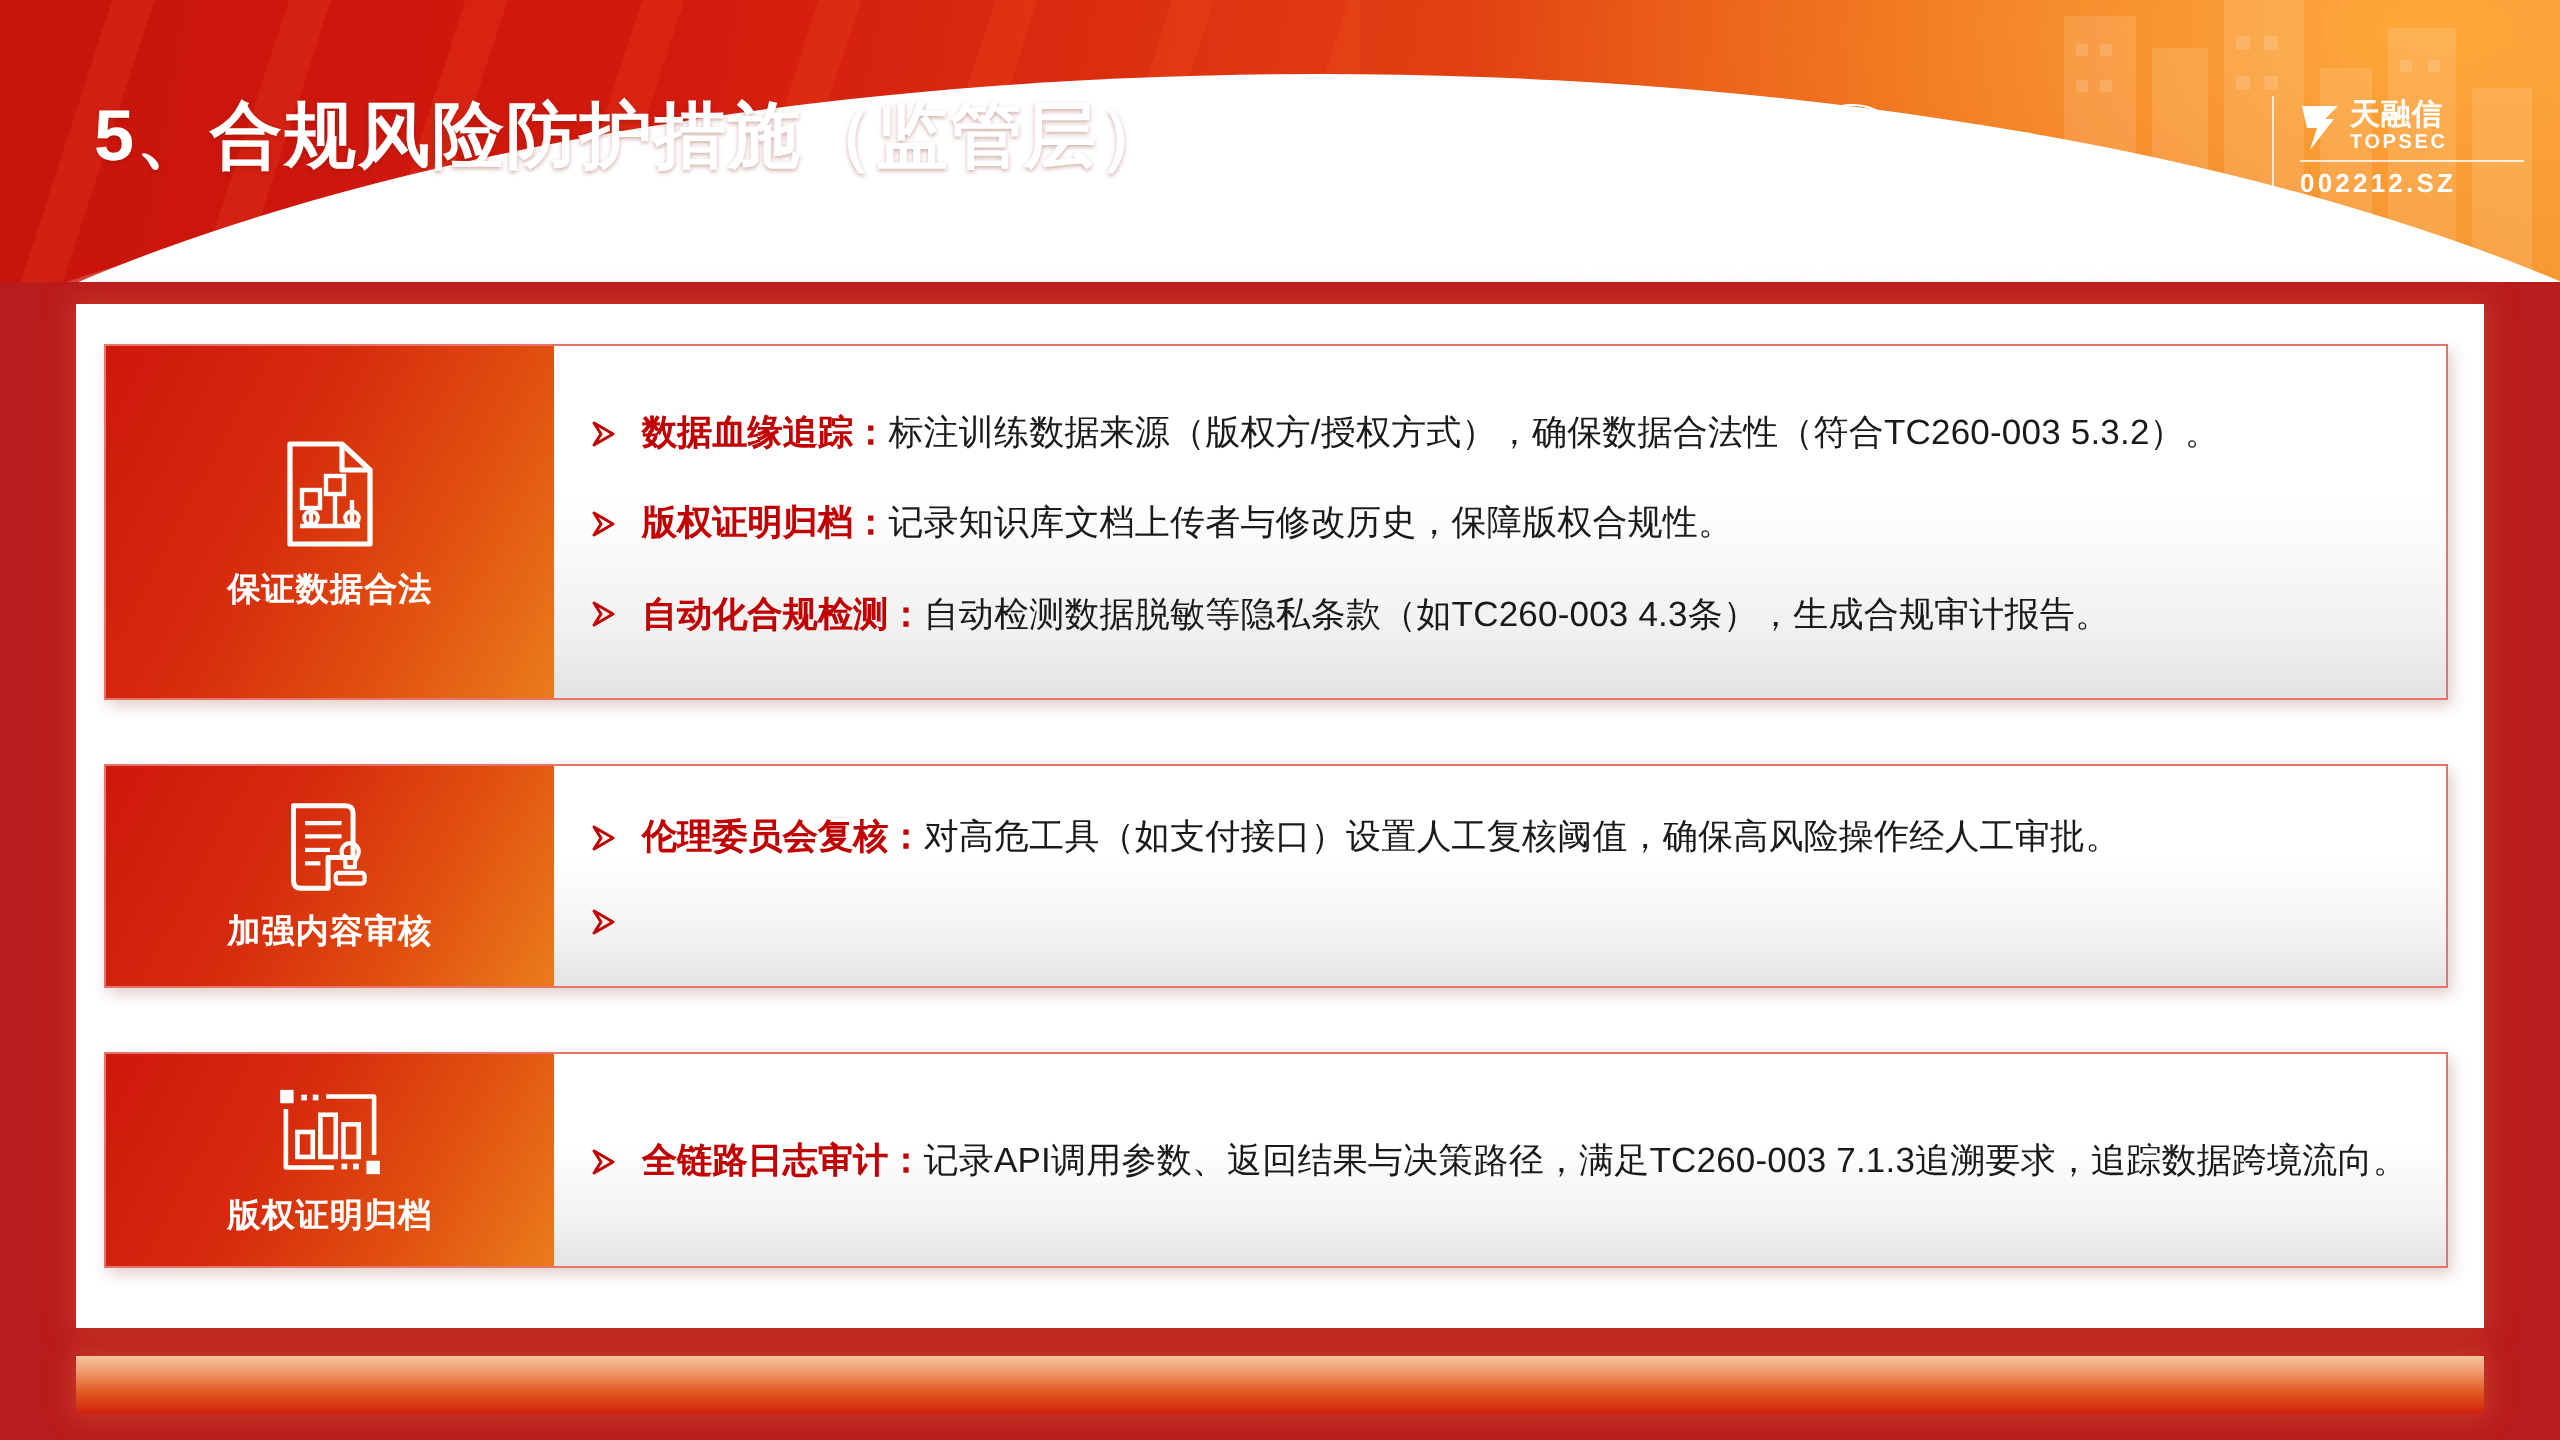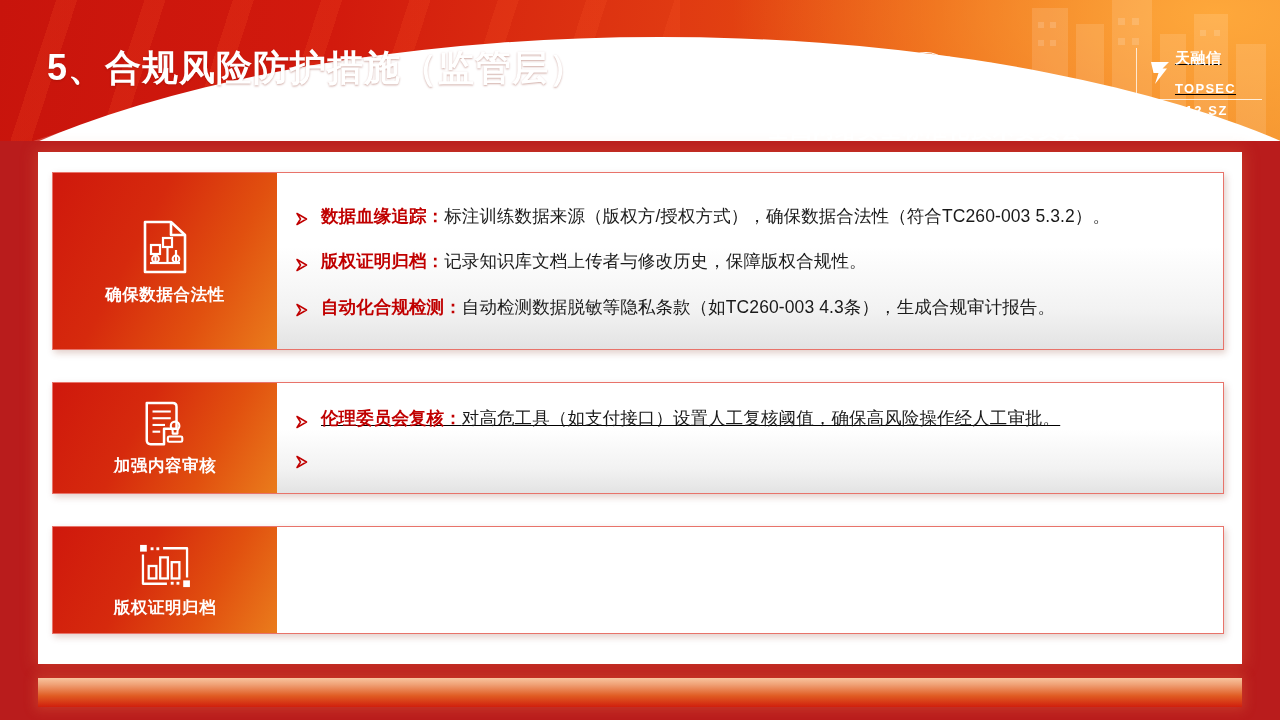--- a/index.html
+++ b/index.html
@@ -158,43 +158,42 @@
     z-index: 6;
   }
   .topsec-lockup {
     position: absolute;
     left: 1150px; top: 50px;
     z-index: 6;
     width: 118px;
   }
   .topsec-row {
     display: flex;
-    align-items: center;
+    align-items: flex-end;
     gap: 5px;
-    text-decoration: underline;
   }
   .topsec-mark {
     width: 20px; height: 26px;
     flex: none;
   }
   .topsec-names .cn {
     font-size: 15px;
     font-weight: bold;
     color: #ffffff;
     letter-spacing: .5px;
     line-height: 1.0;
     white-space: nowrap;
   }
   .topsec-names .en {
-    font-size: 13px;
+    font-size: 10px;
     font-weight: bold;
     color: #ffffff;
     letter-spacing: 1.3px;
     line-height: 1.1;
-    margin-top: 17px;
+    margin-top: 1px;
     white-space: nowrap;
   }
   .topsec-rule {
     width: 112px; height: 1px;
     background: rgba(255,255,255,.8);
     margin: 3px 0 3px 0;
   }
   .topsec-code {
     font-size: 13px;
     font-weight: bold;
@@ -258,26 +257,26 @@
   .card-right {
     flex: 1;
     background: linear-gradient(180deg, #ffffff 0%, #ffffff 42%, #f2f2f2 78%, #e3e3e3 100%);
     padding: 14px 16px 12px 18px;
     display: flex;
     flex-direction: column;
     justify-content: center;
     gap: 20px;
     box-sizing: border-box;
   }
-  #card-2 .card-right { gap: 19px; text-decoration: underline; }
+  #card-2 .card-right { gap: 19px; }
   #card-3 .card-right { gap: 0; }
 
   .bullet-row {
     display: flex;
-    align-items: flex-end;
+    align-items: center;
     gap: 10px;
   }
   .bullet-arrow {
     flex: none;
     width: 16px;
     padding-top: 4px;
     line-height: 1;
   }
   .bullet-text {
     font-size: 17.5px;
@@ -387,21 +386,21 @@
             <rect x="12" y="26" width="9" height="9" fill="none" stroke="#ffffff" stroke-width="2.2"></rect>
             <rect x="24" y="19" width="9" height="9" fill="none" stroke="#ffffff" stroke-width="2.2"></rect>
             <line x1="16.5" y1="35" x2="16.5" y2="44" stroke="#ffffff" stroke-width="2.2"></line>
             <line x1="28.5" y1="28" x2="28.5" y2="44" stroke="#ffffff" stroke-width="2.2"></line>
             <line x1="11" y1="44" x2="41" y2="44" stroke="#ffffff" stroke-width="2.2"></line>
             <circle cx="16.5" cy="40" r="3.4" fill="none" stroke="#ffffff" stroke-width="2"></circle>
             <circle cx="37" cy="40" r="3.4" fill="none" stroke="#ffffff" stroke-width="2"></circle>
             <line x1="37" y1="31" x2="37" y2="44" stroke="#ffffff" stroke-width="2.2"></line>
           </svg>
         </div>
-        <div class="cat-label">确保数据合法性</div>
+        <div class="cat-label">保证数据合法</div>
       </div>
       <div class="card-right">
         <div class="bullet-row">
           <span class="bullet-arrow">
             <svg viewBox="0 0 14 14" width="14" height="14">
                 <path d="M2 1.5 L11.5 7 L2 12.5 L5.5 7 Z" fill="none" stroke="#C00000" stroke-width="1.5" stroke-linejoin="round"></path>
               </svg>
           </span>
           <span class="bullet-text"><span class="lead">数据血缘追踪：</span><span>标注训练数据来源（版权方/授权方式），确保数据合法性（符合TC260-003 5.3.2）。</span></span>
         </div>
@@ -470,19 +469,29 @@
             <rect x="40" y="40.5" width="3" height="3" fill="#ffffff"></rect>
             <rect x="34" y="40.5" width="3" height="3" fill="#ffffff"></rect>
             <path d="M30 42.5 H5 V12" fill="none" stroke="#ffffff" stroke-width="2.4" stroke-linejoin="round"></path>
             <rect x="11" y="24" width="8" height="13" fill="none" stroke="#ffffff" stroke-width="2.4"></rect>
             <rect x="23" y="15" width="8" height="22" fill="none" stroke="#ffffff" stroke-width="2.4"></rect>
             <rect x="35" y="20" width="8" height="17" fill="none" stroke="#ffffff" stroke-width="2.4"></rect>
           </svg>
         </div>
         <div class="cat-label">版权证明归档</div>
       </div>
+      <div class="card-right">
+        <div class="bullet-row">
+          <span class="bullet-arrow">
+            <svg viewBox="0 0 14 14" width="14" height="14">
+                <path d="M2 1.5 L11.5 7 L2 12.5 L5.5 7 Z" fill="none" stroke="#C00000" stroke-width="1.5" stroke-linejoin="round"></path>
+              </svg>
+          </span>
+          <span class="bullet-text"><span class="lead">全链路日志审计：</span><span>记录API调用参数、返回结果与决策路径，满足TC260-003 7.1.3追溯要求，追踪数据跨境流向。</span></span>
+        </div>
+      </div>
     </div>
 
   </div>
 
   <div class="footer-bar"></div>
 
 </div>
 
 </body></html>

